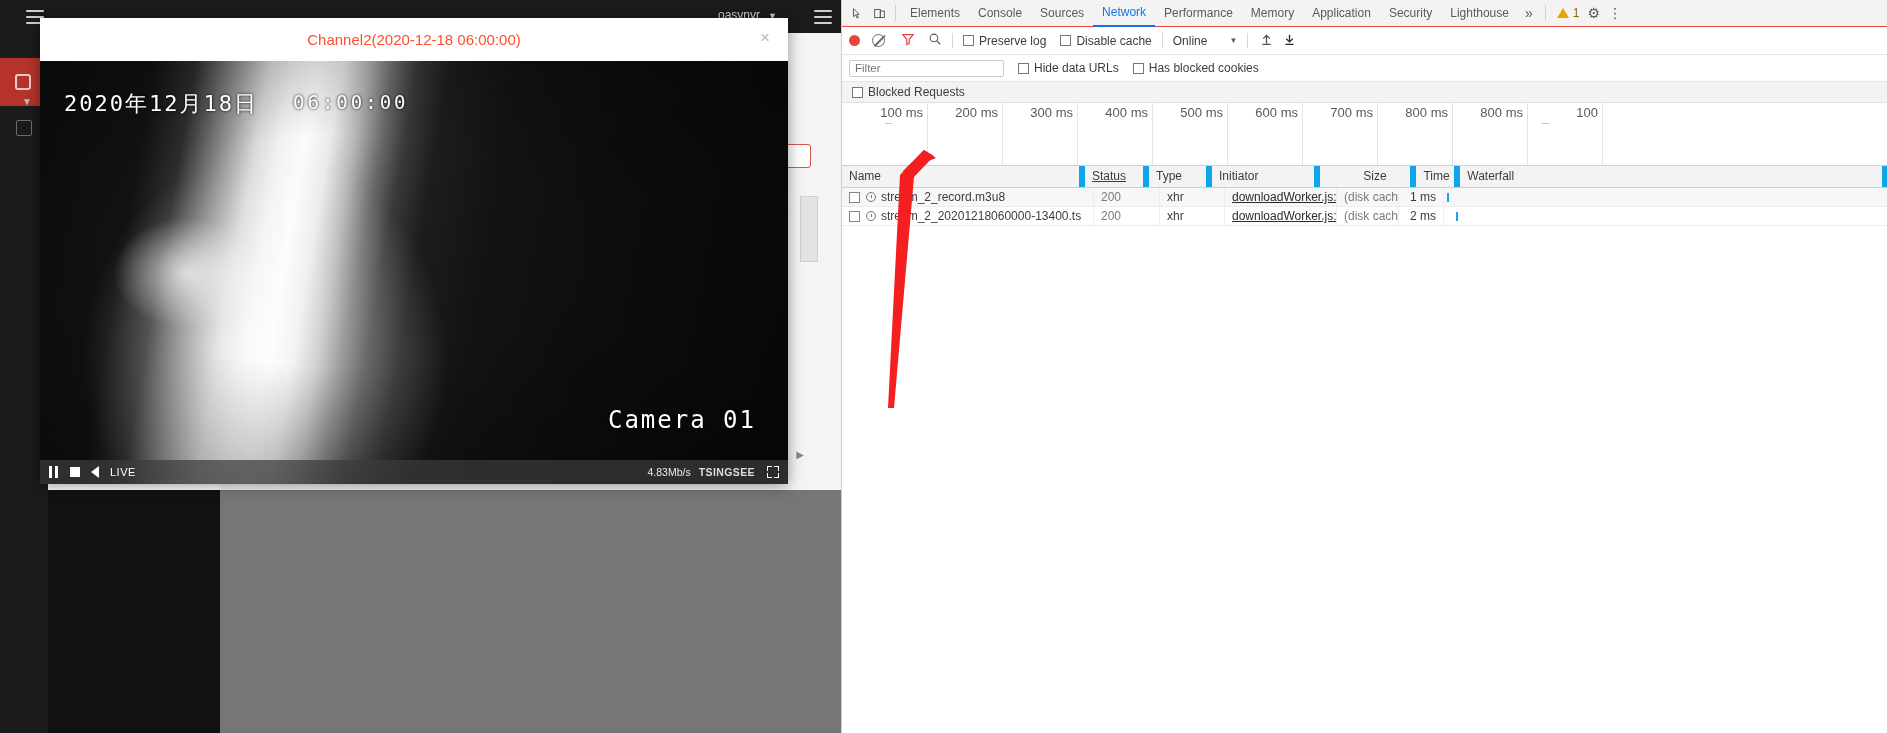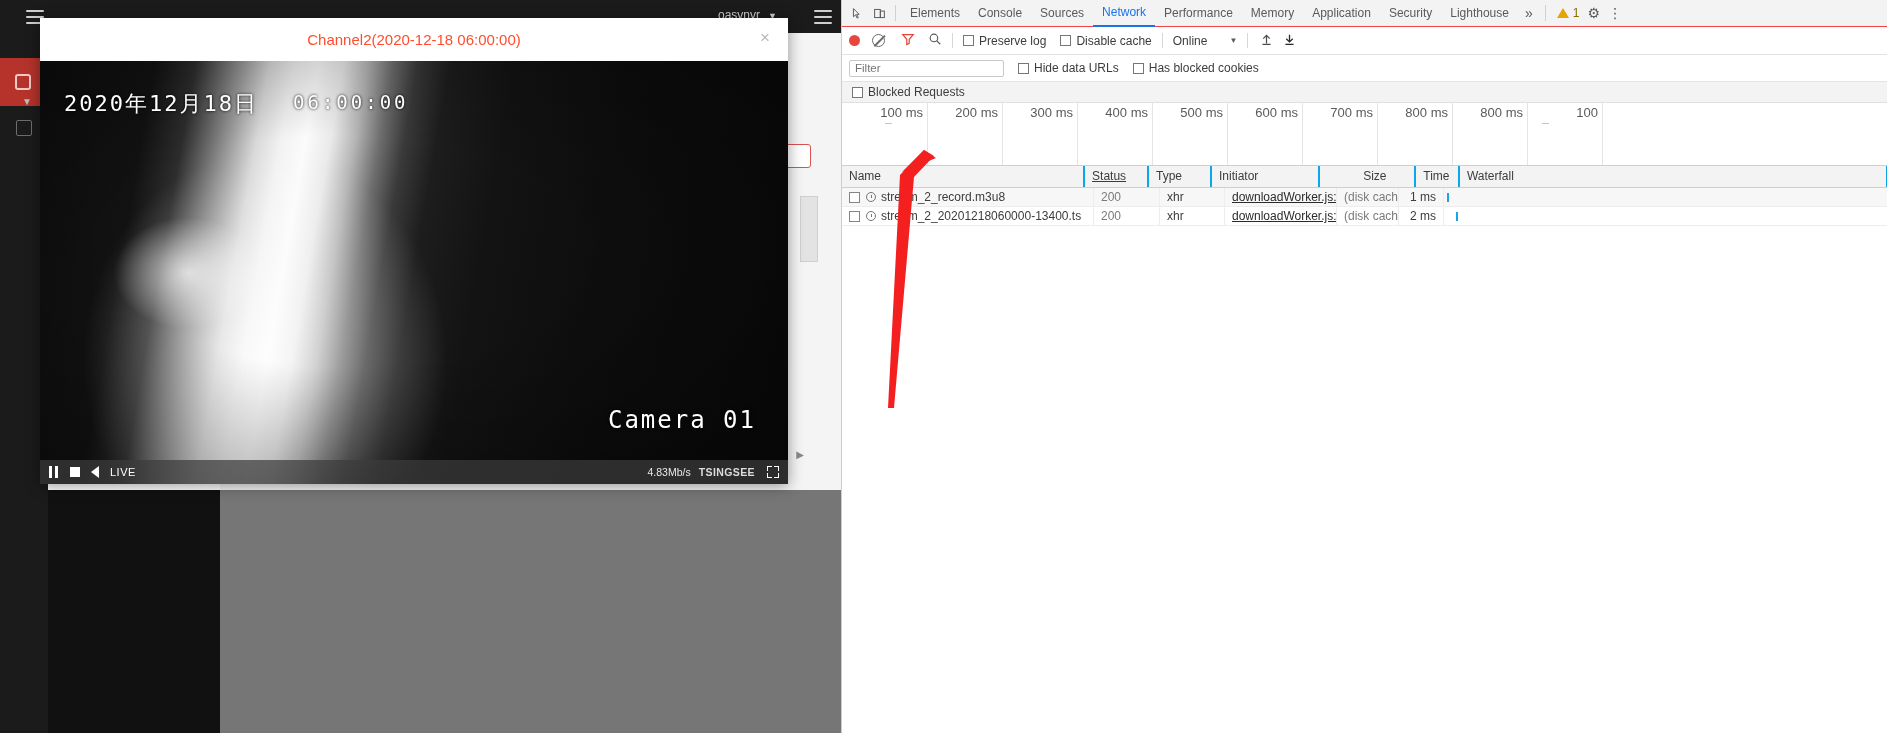--- a/index.html
+++ b/index.html
@@ -116,21 +116,21 @@
 
   #dt-blockedbar{display:flex;align-items:center;height:20px;border-bottom:1px solid #e0e0e0;padding:0 10px;background:#f3f3f3;}
 
   #dt-overview{position:relative;height:62px;border-bottom:1px solid #cfcfcf;background:#fff;overflow:hidden;}
   .ov-tick{position:absolute;top:0;height:62px;border-right:1px solid #e4e4e4;}
   .ov-tick span{position:absolute;right:4px;top:2px;color:#5a5a5a;font-size:13px;white-space:nowrap;}
   .ov-dash{position:absolute;top:20px;width:7px;height:1px;background:#c5c5c5;}
 
   #dt-table{position:relative;}
   #dt-head{display:flex;height:21px;background:#f3f3f3;border-bottom:1px solid #cfcfcf;align-items:center;}
-  .th{color:#3c3c3c;padding-left:7px;box-sizing:border-box;border-right:2px solid #0ea5e9;height:21px;line-height:21px;cursor:pointer;overflow:hidden;}
+  .th{color:#3c3c3c;padding-left:7px;box-sizing:border-box;border-right:6px solid #0ea5e9;height:21px;line-height:21px;cursor:pointer;overflow:hidden;}
   .row{display:flex;height:18px;align-items:center;border-bottom:1px solid #ededed;}
   .row.odd{background:#f7f7f7;}
   .td{padding-left:7px;box-sizing:border-box;height:18px;line-height:18px;overflow:hidden;white-space:nowrap;
       border-right:1px solid #ededed;color:#3c3c3c;}
   .td.muted{color:#7a7a7a;}
   .name-cell{display:flex;align-items:center;}
   .row-chk{width:11px;height:11px;border:1px solid #858585;background:#fff;margin-right:6px;flex:none;box-sizing:border-box;cursor:pointer;}
   .name-ico{width:10px;height:10px;border:1.2px solid #767676;border-radius:50%;margin-right:5px;flex:none;position:relative;box-sizing:border-box;}
   .name-ico::after{content:"";position:absolute;left:4px;top:1.5px;width:1px;height:3.5px;background:#767676;}
   .initiator-link{color:#2b2b2b;text-decoration:underline;cursor:pointer;}

